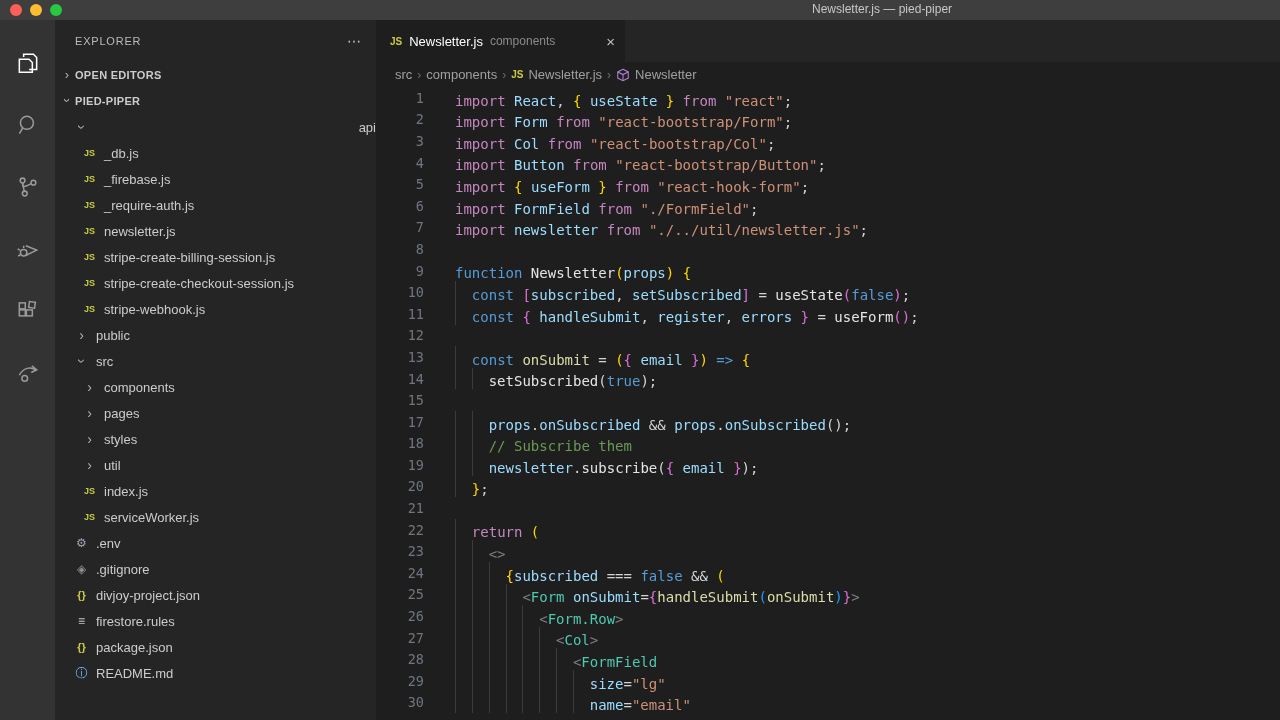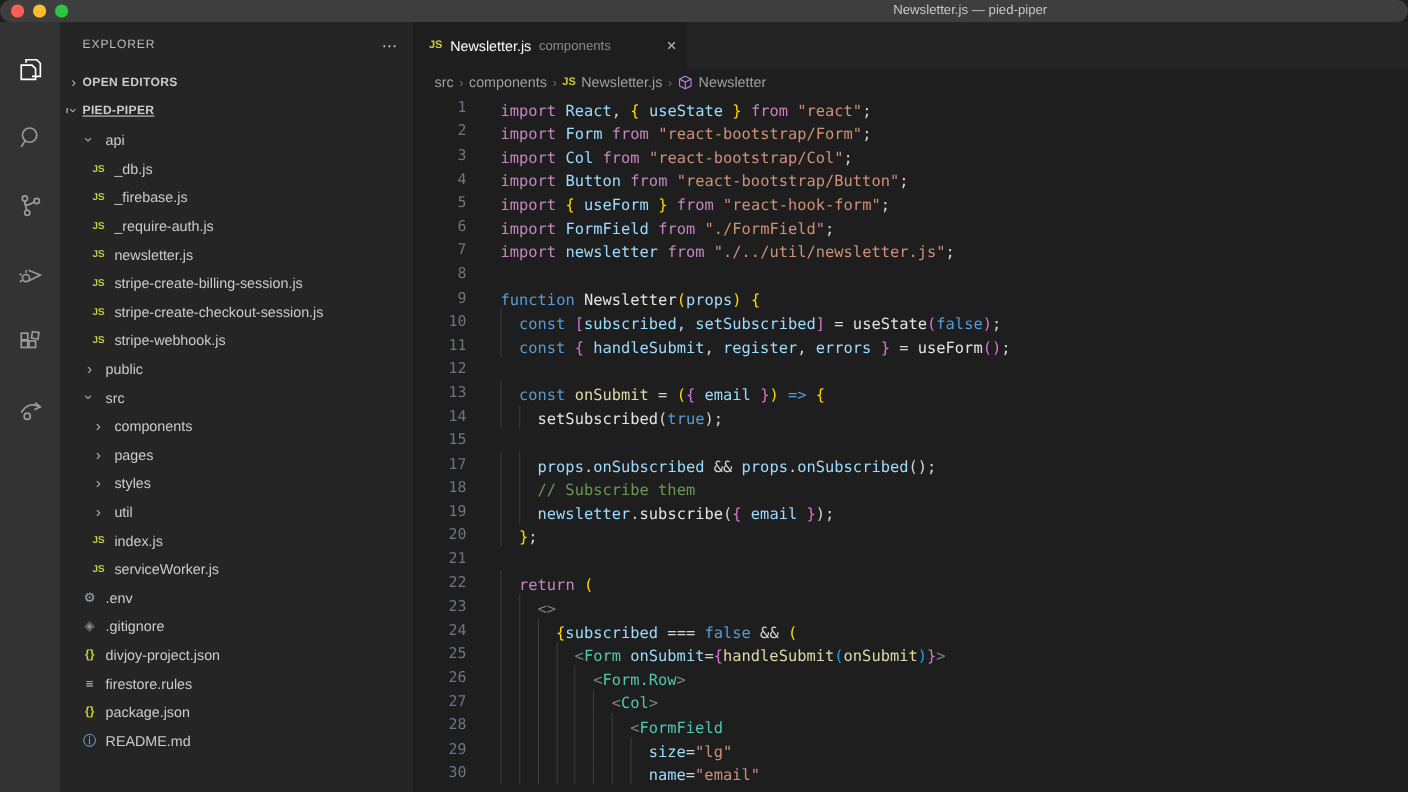--- a/index.html
+++ b/index.html
@@ -1,41 +1,41 @@
 <!DOCTYPE html>
 <html style="--kw1: #C586C0; --kw2: #569CD6; --var: #9CDCFE; --str: #CE9178; --com: #6A9955; --fn: #DCDCAA; --fnw: #E4E4E4; --pun: #D4D4D4; --b1: #FFD700; --b2: #DA70D6; --b3: #179FFF; --tag: #4EC9B0; --ab: #808080; --accent_js: #CBCB41; --class_icon: #B180D7;"><head>
 <meta charset="utf-8">
 <style>
   * { box-sizing: border-box; margin: 0; padding: 0; }
   html,body { width:1280px; height:720px; overflow:hidden; background:#1e1e1e;
     font-family:"Liberation Sans", sans-serif; }
 
   
-  .titlebar { height:20px; background:#3e3e3e; position:relative;border-radius:10px; }
+  .titlebar { height:20px; background:#3e3e3e; position:relative; }
   .lights { position:absolute; left:10px; top:4px; display:flex; gap:8px; }
   .light { width:12px; height:12px; border-radius:50%; }
   .l-red { background:#ff5f57; } .l-yellow { background:#febc2e; } .l-green { background:#28c840; }
   .wintitle { position:absolute; left:812px; top:2px; font-size:12px; color:#c8c8c8; white-space:nowrap; }
 
   
   .main { display:flex; height:700px; }
 
   
   .activitybar { width:55px; background:#333333; flex:none; display:flex; flex-direction:column; align-items:center; padding-top:12px; }
   .ab-item { width:55px; height:62px; display:flex; align-items:center; justify-content:center; cursor:pointer; }
   .ab-item svg { stroke:#9b9b9b; fill:none; stroke-width:1.4; }
   .ab-item.active svg { stroke:#ffffff; }
 
   
   .sidebar { width:321px; background:#252526; flex:none; color:#cccccc; overflow:hidden; }
   .sb-title { height:42px; display:flex; align-items:center; padding:0 14px 0 20px; }
   .sb-title-label { font-size:11px; letter-spacing:0.8px; color:#bbbbbb; }
   .sb-more { margin-left:auto; color:#c5c5c5; font-size:14px; letter-spacing:1px; cursor:pointer; }
   .sb-section { height:25px; display:flex; align-items:center; padding-left:4px; font-size:11px; font-weight:bold; color:#cccccc; letter-spacing:0.3px; cursor:pointer; }
-  .sb-section.project { height:27px;text-decoration:underline; }
+  .sb-section.project { height:27px; }
   .sec-chev { width:16px; text-align:center; font-size:13px; font-weight:normal; color:#b0b0b0; display:inline-block; }
   .sec-chev.exp { transform:rotate(90deg); }
 
   .tree { font-size:13px; }
   .trow { height:26px; display:flex; align-items:center; cursor:pointer; white-space:nowrap; }
   .slot { width:21px; flex:none; display:inline-flex; align-items:center; justify-content:center; }
   .chev { color:#b0b0b0; font-size:14px; }
   .chev.exp { transform:rotate(90deg); }
   .ficon { font-size:12px; }
   .ficon.t-js, .ficon.t-json { font-size:9px; font-weight:bold; font-family:"Liberation Sans",sans-serif; }
@@ -136,21 +136,21 @@
     </div>
     <div class="sb-section">
       <span class="sec-chev">›</span>
       <span>OPEN EDITORS</span>
     </div>
     <div class="sb-section project">
       <span class="sec-chev exp">›</span>
       <span>PIED-PIPER</span>
     </div>
     <div class="tree">
-        <div class="trow" style="padding-left: 16px;">
+        <div class="trow" style="padding-left: 16px; justify-content: space-between;">
           <span class="slot chev exp">›</span>
           <span class="tlabel">api</span>
         </div>
         <div class="trow" style="padding-left: 24px;">
           <span class="slot ficon t-js" style="color: rgb(203, 203, 65);">JS</span>
           <span class="tlabel">_db.js</span>
         </div>
         <div class="trow" style="padding-left: 24px;">
           <span class="slot ficon t-js" style="color: rgb(203, 203, 65);">JS</span>
           <span class="tlabel">_firebase.js</span>

